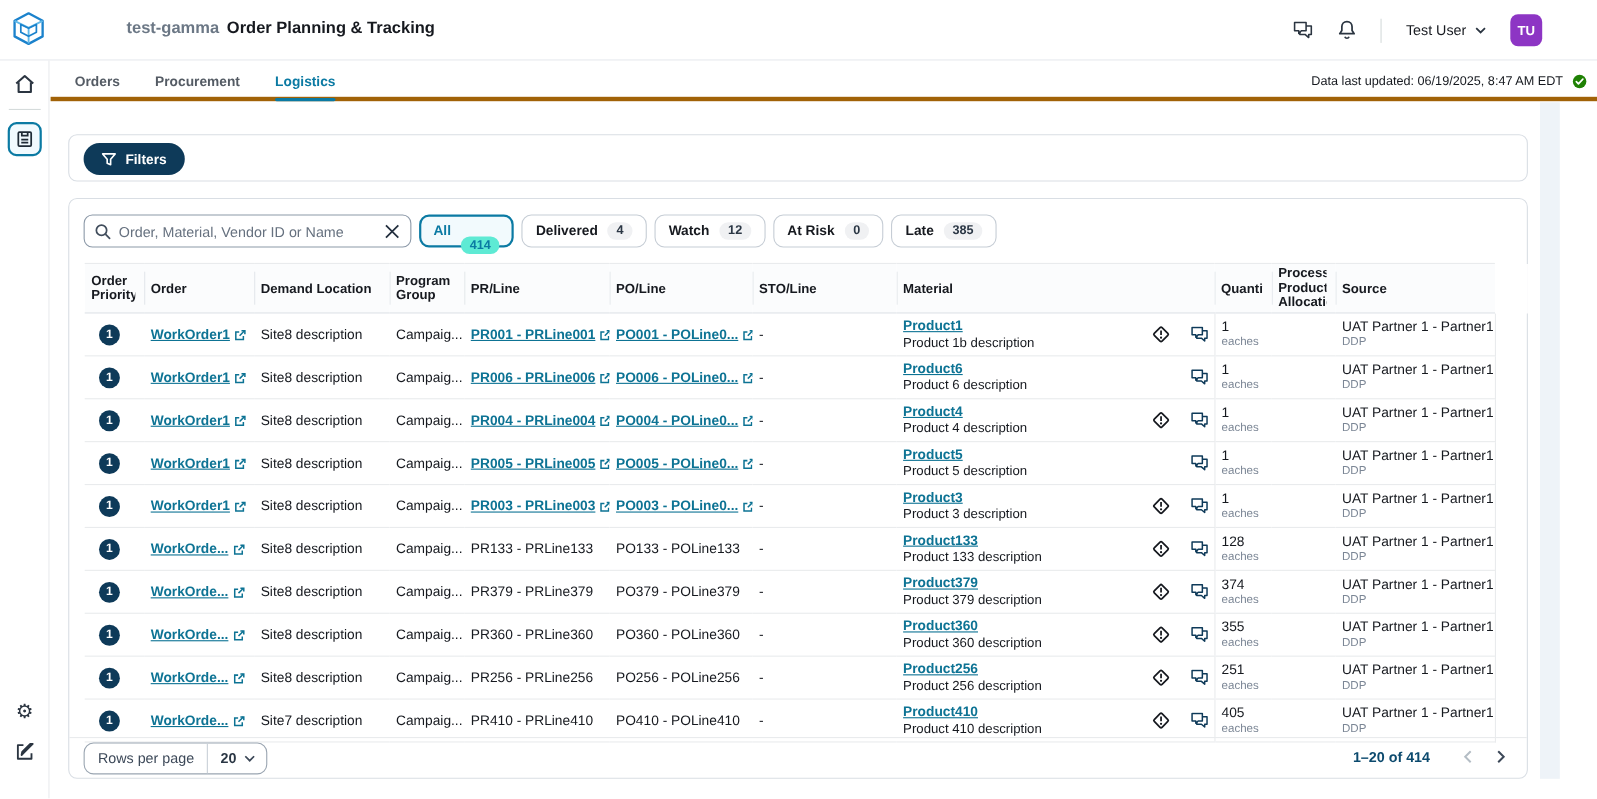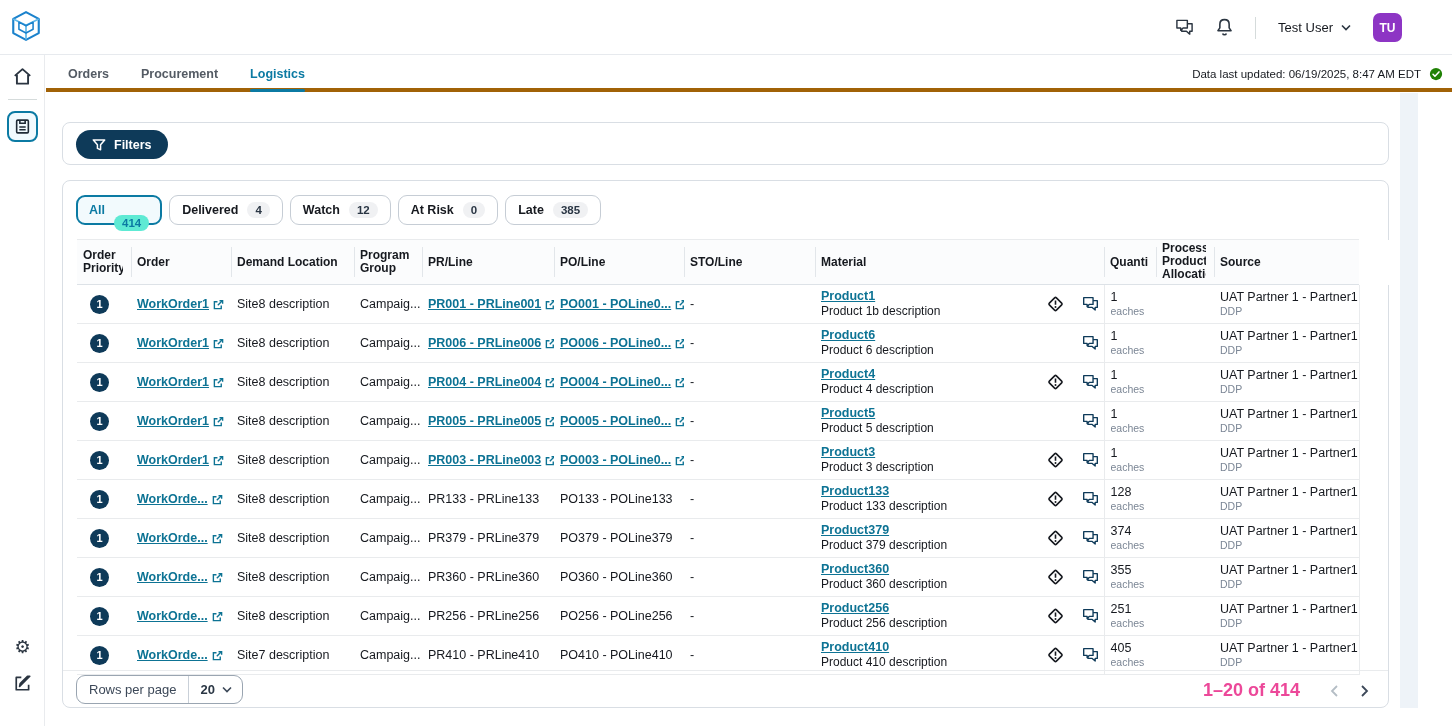--- a/index.html
+++ b/index.html
@@ -125,21 +125,21 @@
   .card-footer { position:absolute; left:0; right:0; bottom:0; height:37px;
     border-top:1px solid var(--rowborder); }
   .rpp { position:absolute; left:13px; top:4px; height:29px; border:1px solid #9aa5b1;
     border-radius:9px; display:flex; align-items:center; background:#fff;
     font-size:13px; color:#3c4858; cursor:pointer; }
   .rpp-label { padding:0 12px; }
   .rpp-sep { width:1px; height:27px; background:#c9d0d8; }
   .rpp-val { padding:0 7px 0 11px; font-weight:bold; color:#2a3644; }
   .rpp-caret { padding-right:10px; display:flex; }
   .pagination { position:absolute; right:17px; top:9px; display:flex; align-items:center; gap:17px; }
-  .page-range { font-size:18px; font-weight:bold; color:#ec4899; margin-right:11px; }
+  .page-range { font-size:13px; font-weight:bold; color:#0c4a6e; margin-right:11px; }
   .page-btn { cursor:pointer; display:flex; padding:2px; }
   .page-btn.disabled { cursor:default; }
 </style>
 </head>
 <body style="--navy: #0e3a59; --accent: #0b7aa3; --link: #0d7394; --purple: #8d35c4; --green: #1f8104; --text: #16191f; --text2: #5f6b7a; --border: #d9dee4; --rowborder: #e9ebed;">
 
 <div class="left-rail">
   <div class="rail-item rail-home">
     <span>
       <svg width="19" height="19" viewBox="0 0 16 16" fill="none" stroke="#2b3541" stroke-width="1.6" stroke-linejoin="round">
@@ -172,20 +172,24 @@
 </div>
 
 <div class="top-header">
   <span class="logo">
     <svg width="34" height="34" viewBox="0 0 24 24" fill="none">
       <path d="M12 2.2 21 7v10l-9 4.8L3 17V7z" stroke="#1b82cc" stroke-width="1.5" stroke-linejoin="round"></path>
       <path d="M3 7l9 4.5L21 7M12 11.5V21.5" stroke="#5fb8e8" stroke-width="1.2"></path>
       <path d="M7 9.3v5l5 2.6 5-2.6v-5l-5 2.5z" stroke="#1b82cc" stroke-width="1.1" stroke-linejoin="round"></path>
     </svg>
   </span>
+  <div class="app-title-wrap">
+    <span class="app-subtitle">test-gamma</span>
+    <span class="app-title">Order Planning &amp; Tracking</span>
+  </div>
   <div class="top-actions">
     <span class="top-icon-btn">
       <svg width="19" height="17" viewBox="0 0 20 17" fill="none" stroke="#2b3541" stroke-width="1.5" stroke-linejoin="round">
         <path d="M7 4.5h11v8h-2.5v3l-3.5-3H7z" fill="#fff"></path>
         <path d="M2 1h11v8H8.5L6 11.5V9H2z" fill="#fff"></path>
       </svg>
     </span>
     <span class="top-icon-btn">
       <svg width="17" height="19" viewBox="0 0 16 18" fill="none" stroke="#2b3541" stroke-width="1.5" stroke-linejoin="round">
         <path d="M8 1.5c-2.7 0-4.4 1.9-4.4 4.4v3.4L1.8 12h12.4l-1.8-2.7V5.9c0-2.5-1.7-4.4-4.4-4.4z"></path>
@@ -230,20 +234,34 @@
       <svg width="14" height="14" viewBox="0 0 16 16" fill="none" stroke="#fff" stroke-width="1.7" stroke-linejoin="round">
         <path d="M1.5 2.2h13L9.8 7.8v5.7l-3.6-1.6V7.8z"></path>
       </svg>
     </span>
     <span>Filters</span>
   </button>
 </div>
 
 <div class="main-card">
   <div class="controls">
+    <div class="search-box">
+      <span>
+        <svg width="15" height="15" viewBox="0 0 16 16" fill="none" stroke="#414d5c" stroke-width="1.7">
+            <circle cx="6.7" cy="6.7" r="5"></circle>
+            <path d="M10.5 10.5 15 15"></path>
+          </svg>
+      </span>
+      <input type="text" placeholder="Order, Material, Vendor ID or Name" style="">
+      <span class="clear-btn">
+        <svg width="15" height="15" viewBox="0 0 16 16" fill="none" stroke="#232f3e" stroke-width="1.7">
+            <path d="M2 2l12 12M14 2 2 14"></path>
+          </svg>
+      </span>
+    </div>
     <div id="chips" style="display:flex; gap:7px;">
         <div class="chip selected">
           <span>All</span>
           <span class="count">414</span>
         </div>
         <div class="chip">
           <span>Delivered</span>
           <span class="count">4</span>
         </div>
         <div class="chip">

